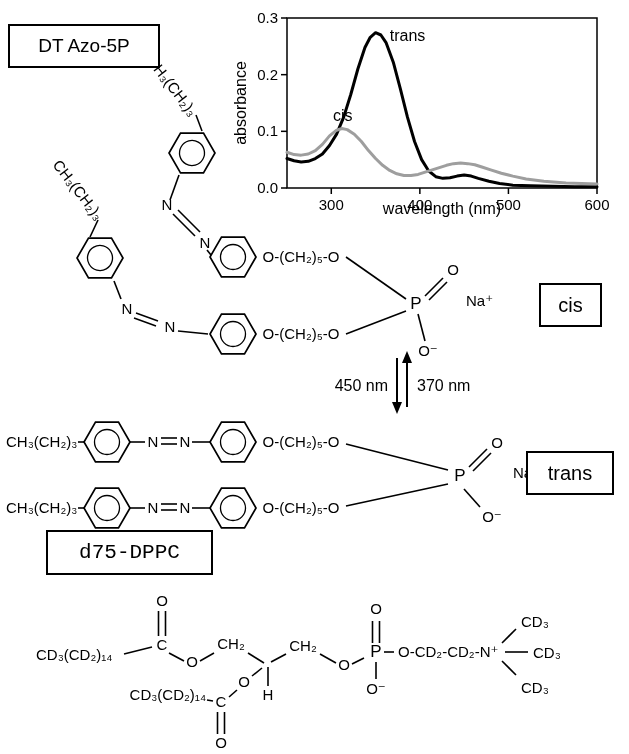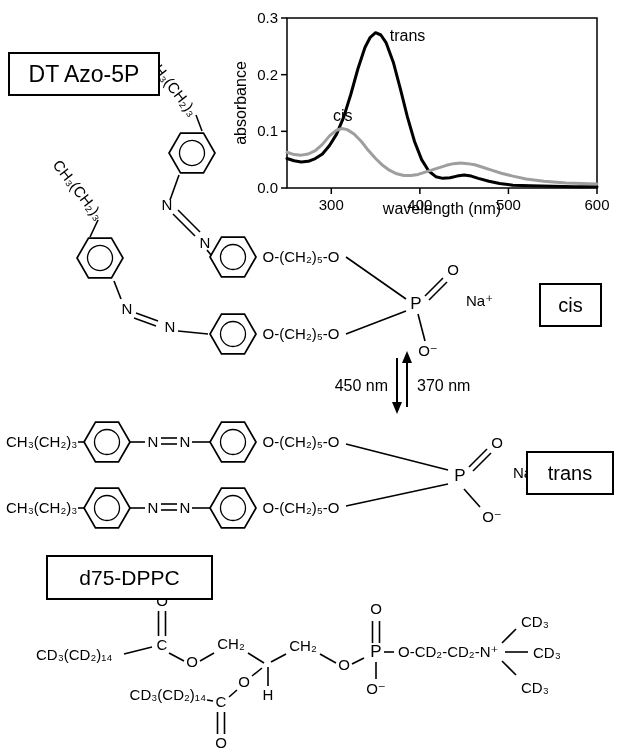--- a/index.html
+++ b/index.html
@@ -1,23 +1,23 @@
 <!DOCTYPE html>
 <html><head>
 <meta charset="utf-8">
 <style>
   html,body{margin:0;padding:0;background:#fff;}
   #fig{position:relative;width:629px;height:754px;background:#fff;overflow:hidden;
        font-family:"Liberation Sans","DejaVu Sans",sans-serif;color:#000;}
   .box{position:absolute;border:2px solid #000;background:#fff;display:flex;
        align-items:center;justify-content:center;font-size:20px;color:#000;}
-  #box-title{left:8px;top:52px;width:148px;height:40px;font-size:23px;}
+  #box-title{left:8px;top:24px;width:148px;height:40px;font-size:19px;}
   #box-cis{left:539px;top:283px;width:59px;height:40px;}
   #box-trans{left:526px;top:451px;width:84px;height:40px;}
-  #box-dppc{left:46px;top:555px;width:163px;height:41px;font-size:21px;}
+  #box-dppc{left:46px;top:530px;width:163px;height:41px;font-size:21px;font-family:Liberation Mono, monospace;}
   svg{position:absolute;left:0;top:0;}
   #spectrum{left:232px;top:6px;}
   svg text{font-family:"Liberation Sans","DejaVu Sans",sans-serif;fill:#000;}
   .bond line{stroke:#000;stroke-width:1.6;}
   .arrowset line{stroke:#000;stroke-width:2;}
   .arrowset polygon{fill:#000;}
   .ring polygon{fill:none;stroke:#000;stroke-width:1.7;}
   .ring circle{fill:none;stroke:#000;stroke-width:1.3;}
 </style>
 </head>

